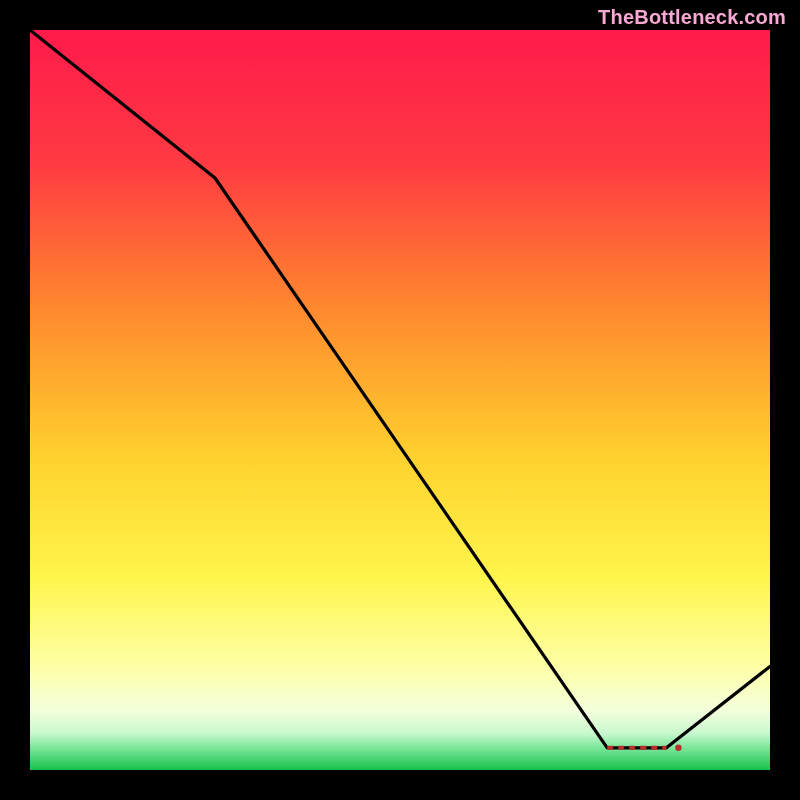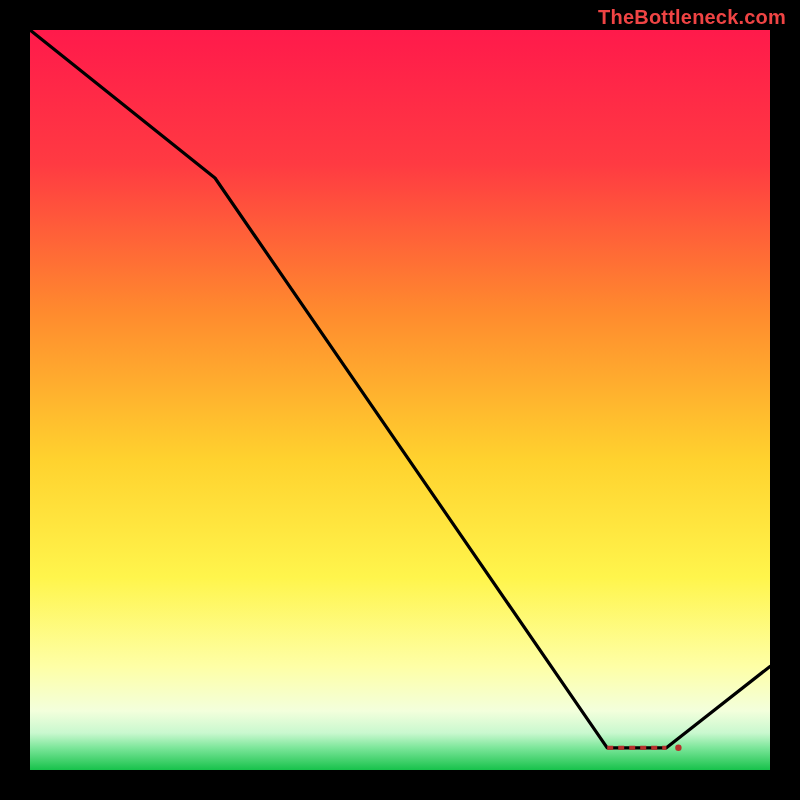--- a/index.html
+++ b/index.html
@@ -35,21 +35,21 @@
     position: absolute;
     left: 0;
     top: 0;
     width: 100%;
     height: 100%;
   }
   .watermark {
     position: absolute;
     top: 6px;
     right: 14px;
-    color: #ef4444;
+    color: #f9a8d4;
     font-size: 20px;
     font-weight: 600;
     letter-spacing: 0.2px;
     user-select: none;
   }
   .point-label {
     position: absolute;
     color: #b7312c;
     font-size: 13px;
     font-weight: 700;

